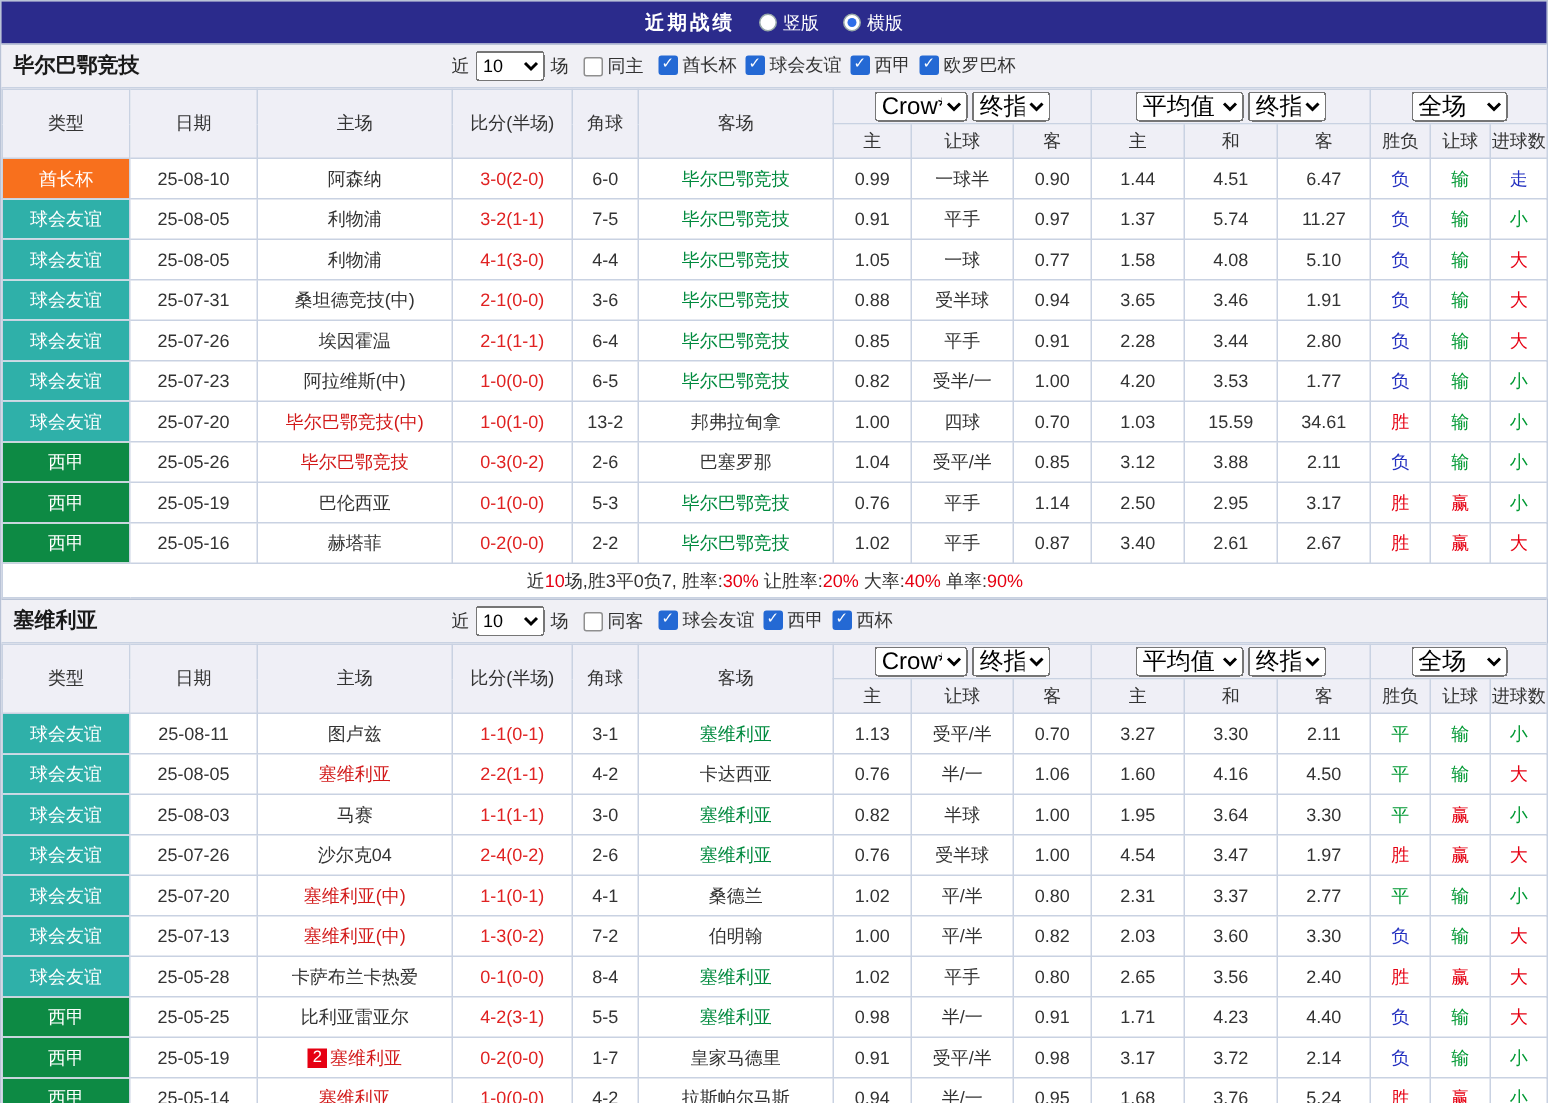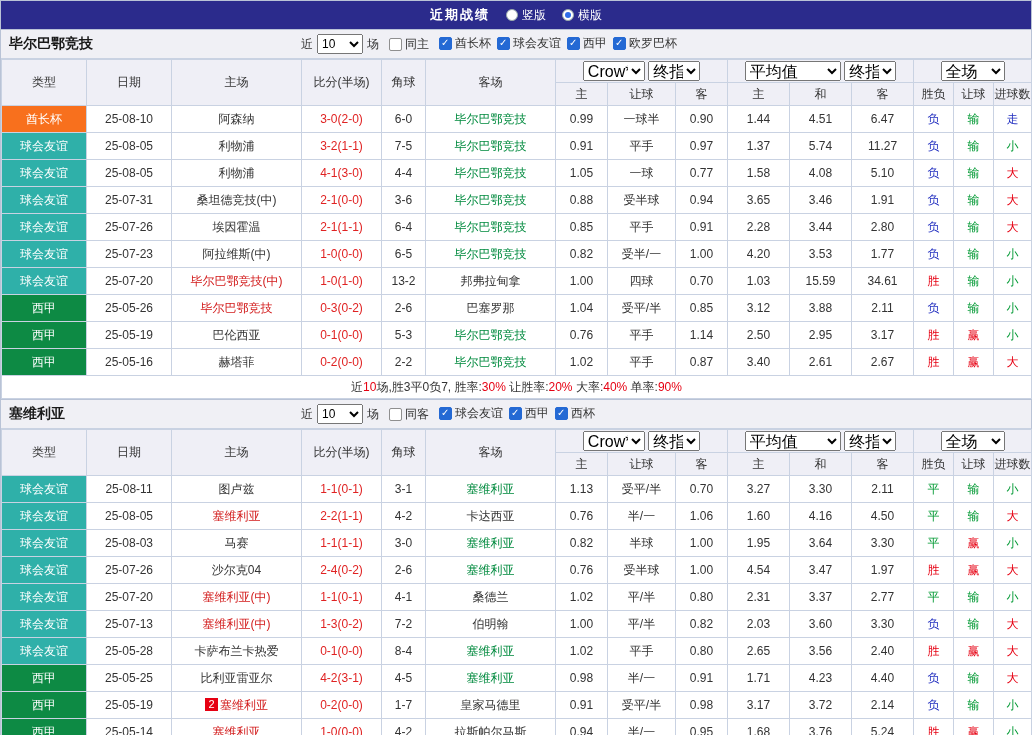--- a/index.html
+++ b/index.html
@@ -22,21 +22,21 @@
   .cb.checked{background:#2469d4;border-color:#2469d4;}
   .cb.checked::after{content:"\2713";color:#fff;font-size:10px;font-weight:bold;position:absolute;left:1px;top:-1px;}
   
   table.stats{width:100%;border-collapse:collapse;table-layout:fixed;font-size:12px;}
   table.stats th,table.stats td{border:1px solid #c9d2e2;text-align:center;padding:0;overflow:hidden;white-space:nowrap;}
   table.stats thead th{background:#efeff6;font-weight:normal;height:22px;color:#333;}
   table.stats thead select{font-size:16px;height:20px;}
   .sel-count{width:46px;}
   .sel-book{width:62px;}
   .sel-final{width:52px;}
-  .sel-avg{width:96px;}
+  .sel-avg{width:72px;}
   .sel-full{width:64px;}
   table.stats tbody td{height:26px;background:#fff;}
   .badge{display:block;width:100%;height:26px;line-height:26px;color:#fff;font-size:12px;}
   .c-score{font-weight:normal;}
   .card-badge{display:inline-block;background:#e60012;color:#fff;font-size:11px;line-height:13px;min-width:9px;padding:0 2px;margin-right:2px;vertical-align:1px;}
   table.stats tfoot td{height:22px;background:#fff;font-size:12px;}
   .red{color:#e60012;}
 </style>
 </head>
 <body>
@@ -538,21 +538,21 @@
     <td style="color: rgb(230, 0, 18);">赢</td>
     <td style="color: rgb(230, 0, 18);">大</td>
   </tr>
           <tr>
     <td>
               <span class="badge" style="background: rgb(13, 138, 68);">西甲</span>
             </td>
     <td>25-05-25</td>
     <td><span style="color: rgb(51, 51, 51);">比利亚雷亚尔</span></td>
     <td class="c-score" style="color: rgb(224, 34, 34);">4-2(3-1)</td>
-    <td>4-5</td>
+    <td>5-5</td>
     <td><span style="color: rgb(0, 138, 62);">塞维利亚</span></td>
     <td>0.98</td>
     <td>半/一</td>
     <td>0.91</td>
     <td>1.71</td>
     <td>4.23</td>
     <td>4.40</td>
     <td style="color: rgb(35, 48, 192);">负</td>
     <td style="color: rgb(0, 153, 51);">输</td>
     <td style="color: rgb(230, 0, 18);">大</td>

